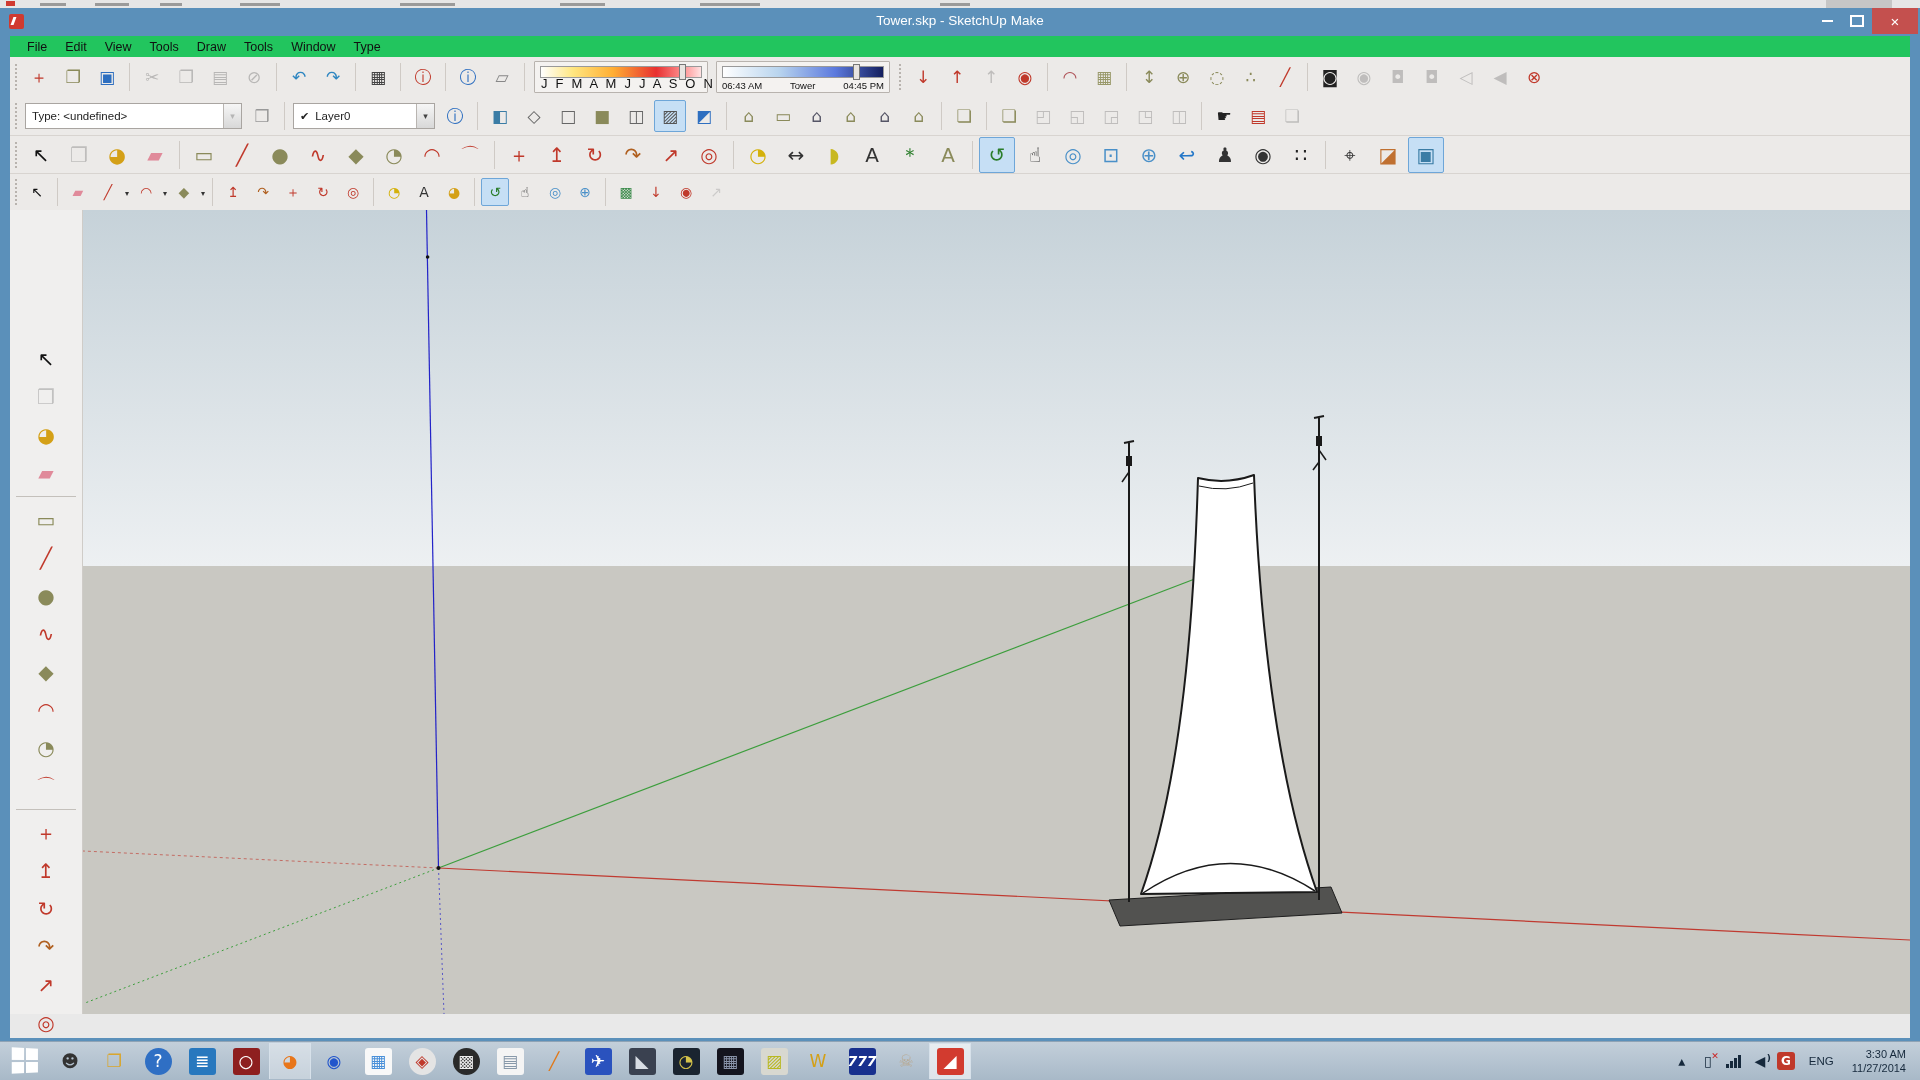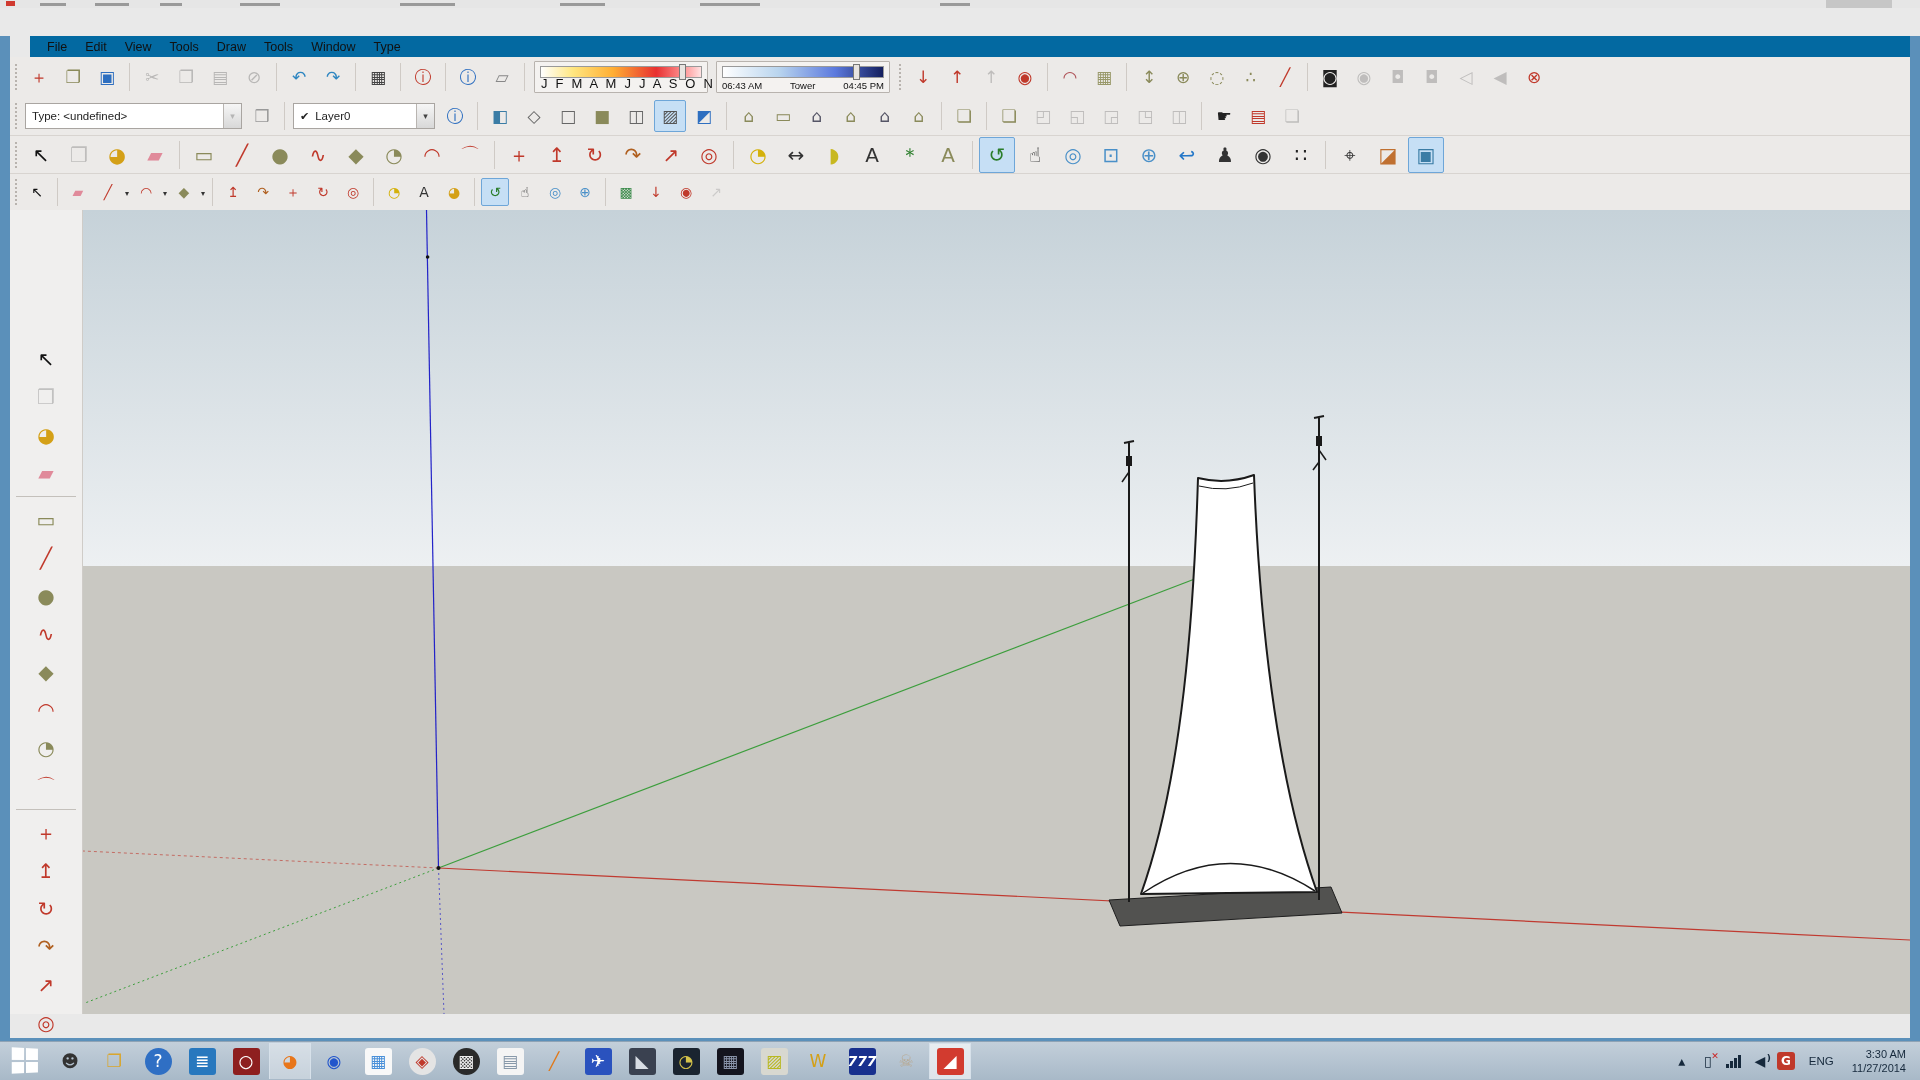--- a/index.html
+++ b/index.html
@@ -18,23 +18,23 @@
   .app-icon::after{content:"";position:absolute;left:3px;top:3px;width:8px;height:8px;
                    border-left:3px solid #fff;transform:skewX(-20deg);}
   .title{position:absolute;left:0;right:0;top:5px;text-align:center;color:#fff;font-size:13.5px;}
   .winctl{position:absolute;right:2px;top:0;height:26px;display:flex;}
   .wbtn{width:30px;height:26px;display:flex;align-items:center;justify-content:center;color:#fff;}
   .wbtn.close{width:46px;background:#c4504e;font-size:15px;}
   .min-glyph{display:block;width:11px;height:2px;background:#fff;}
   .max-glyph{display:block;width:10px;height:8px;border:2px solid #fff;}
 
   
-  .menubar{position:absolute;left:10px;right:10px;top:36px;height:21px;background:#0369a1;
+  .menubar{position:absolute;left:10px;right:10px;top:36px;height:21px;background:#22c55e;
            display:flex;align-items:center;padding-left:8px;font-size:12.5px;color:#111;
-           border-bottom:1px solid #e2ded9;margin-left:20px;}
+           border-bottom:1px solid #e2ded9;}
   .menu-item{padding:0 9px;}
 
   
   .tb{position:absolute;left:10px;right:10px;background:#eceae8;display:flex;align-items:center;
       border-bottom:1px solid #d8d4d0;}
   .grip{width:0;height:26px;border-left:2px dotted #b8b3ae;margin:0 5px;}
   .tsep{width:1px;height:28px;background:#cfcac5;margin:0 5px;}
   .tbtn{display:flex;align-items:center;justify-content:center;margin:1px;border:1px solid transparent;
         border-radius:2px;position:relative;}
   .tbtn .g{line-height:1;font-family:"DejaVu Sans",sans-serif;}
@@ -126,20 +126,35 @@
     <i class="frag" style="left:95px;width:34px"></i>
     <i class="frag" style="left:160px;width:22px"></i>
     <i class="frag" style="left:240px;width:40px"></i>
     <i class="frag" style="left:400px;width:55px"></i>
     <i class="frag" style="left:560px;width:45px"></i>
     <i class="frag" style="left:700px;width:60px"></i>
     <i class="frag" style="left:940px;width:30px"></i>
     <div class="corner-gray"></div>
   </div>
 
+  <div class="titlebar">
+    <div class="app-icon"></div>
+    <div class="title">Tower.skp - SketchUp Make</div>
+    <div class="winctl">
+      <div class="wbtn">
+          <i class="min-glyph"></i>
+        </div>
+      <div class="wbtn">
+          <i class="max-glyph"></i>
+        </div>
+      <div class="wbtn close">
+          <span>×</span>
+        </div>
+    </div>
+  </div>
 
   <div class="menubar" id="menubar">
       <span class="menu-item">File</span>
       <span class="menu-item">Edit</span>
       <span class="menu-item">View</span>
       <span class="menu-item">Tools</span>
       <span class="menu-item">Draw</span>
       <span class="menu-item">Tools</span>
       <span class="menu-item">Window</span>
       <span class="menu-item">Type</span>

